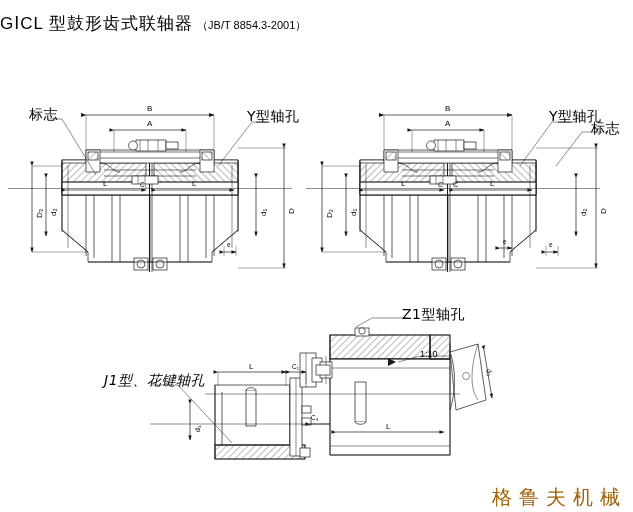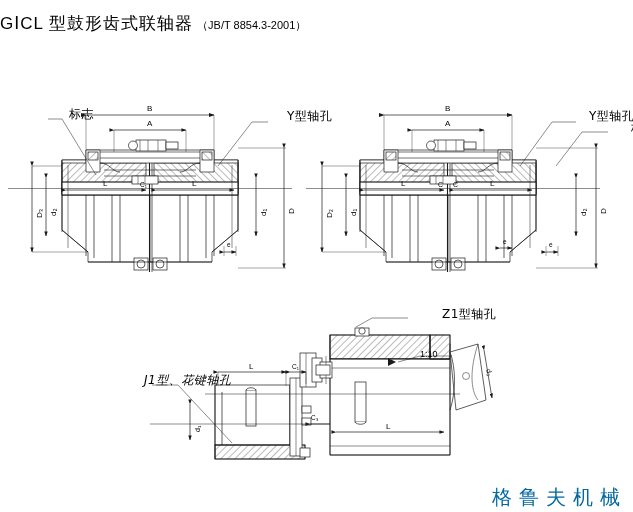--- a/index.html
+++ b/index.html
@@ -23,28 +23,28 @@
   .title-std{
     font-size:11px;letter-spacing:0px;margin-left:4px;
     font-family:"Liberation Sans","DejaVu Sans",sans-serif;
   }
 
   
   .lbl{
     position:absolute;font-size:8px;line-height:9px;white-space:nowrap;
     font-family:"DejaVu Sans","Liberation Sans",sans-serif;
   }
-  .lbl-cn{font-size:12px;letter-spacing:.5px;margin-left:40px;}
+  .lbl-cn{font-size:14px;letter-spacing:.5px;}
   .lbl-dim{font-size:8px;font-family:"Liberation Sans","DejaVu Sans",sans-serif;}
   .vert{transform-origin:0 0;transform:rotate(-90deg);}
 
   
   .wm{position:absolute;right:6px;bottom:4px;text-align:center;
       pointer-events:none;user-select:none;}
-  .wm-cn{font-size:20px;color:#0369a1;letter-spacing:7px;
+  .wm-cn{font-size:20px;color:#a16207;letter-spacing:7px;
          font-family:"DejaVu Sans","Liberation Sans",sans-serif;
          line-height:22px;white-space:nowrap;}
   .wm-en{font-size:17px;color:#fbdede;letter-spacing:0px;
          font-family:"Liberation Sans","DejaVu Sans",sans-serif;
          line-height:18px;white-space:nowrap;}
 </style>
 </head>
 <body>
 
 <div id="stage">

